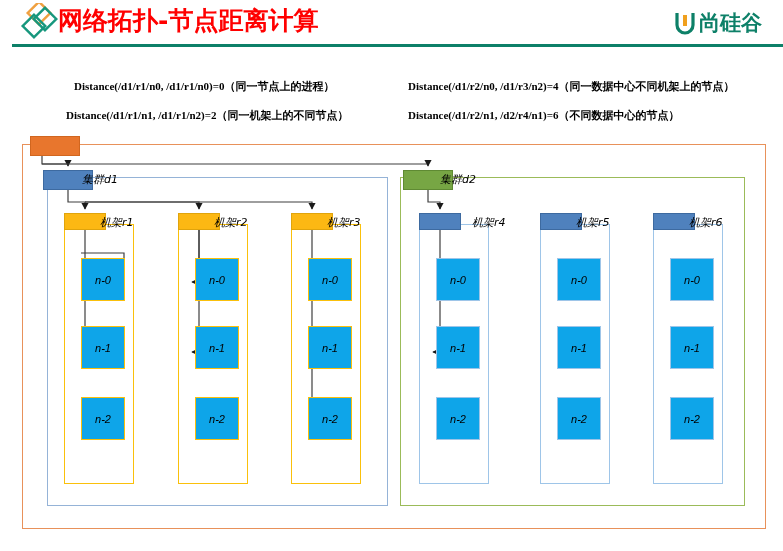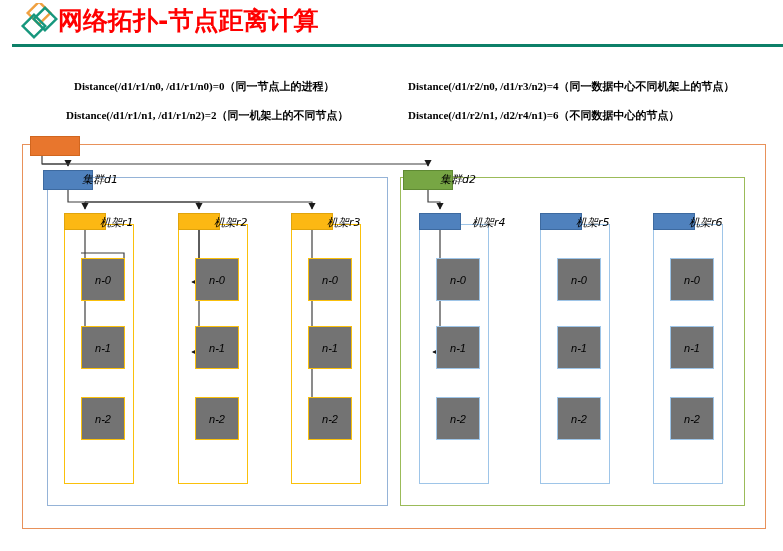--- a/index.html
+++ b/index.html
@@ -122,21 +122,21 @@
   #rack2-label { left:214px; }
   #rack3-label { left:327px; }
   #rack4-label { left:472px; }
   #rack5-label { left:576px; }
   #rack6-label { left:689px;text-align:right; }
 
   
   .node {
     position:absolute; width:44px; height:43px;
     display:flex; align-items:center; justify-content:center;
-    font-size:11px; color:#000; background:#737373;
+    font-size:11px; color:#000; background:#0ea5e9;
     font-family:"Liberation Sans","DejaVu Sans",sans-serif;
   }
   .node.y { border:1.5px solid #fac00b; }
   .node.b { border:1.5px solid #9ec5e8; }
 
   
   #wires { position:absolute; left:0; top:0; width:783px; height:421px; }
 
   
   #watermark {
@@ -154,20 +154,27 @@
   <svg id="logo-diamonds" viewBox="0 0 42 42">
     <rect x="13" y="2" width="16" height="16" transform="rotate(45 21 10)" fill="none" stroke="#f0a040" stroke-width="2.4"></rect>
     <rect x="19" y="8" width="16" height="16" transform="rotate(45 27 16)" fill="none" stroke="#17977d" stroke-width="2.4"></rect>
     <rect x="8" y="15" width="16" height="16" transform="rotate(45 16 23)" fill="none" stroke="#17977d" stroke-width="2.4"></rect>
   </svg>
 
   <div id="page-title">网络拓扑-节点距离计算</div>
 
   <div id="header-rule"></div>
 
+  <div id="brand-logo">
+    <svg id="brand-mark" viewBox="0 0 22 24">
+      <path d="M3 2 V14 a8 8 0 0 0 16 0 V2" fill="none" stroke="#0d8068" stroke-width="3.2"></path>
+      <rect x="9" y="4" width="4" height="11" fill="#f0a01e"></rect>
+    </svg>
+    <span id="brand-text">尚硅谷</span>
+  </div>
 </div>
 
 <div class="formula" id="f0">Distance(/d1/r1/n0, /d1/r1/n0)=0（同一节点上的进程）</div>
 <div class="formula" id="f1">Distance(/d1/r1/n1, /d1/r1/n2)=2（同一机架上的不同节点）</div>
 <div class="formula" id="f2">Distance(/d1/r2/n0, /d1/r3/n2)=4（同一数据中心不同机架上的节点）</div>
 <div class="formula" id="f3">Distance(/d1/r2/n1, /d2/r4/n1)=6（不同数据中心的节点）</div>
 
 <div id="diagram">
 
   <div class="box" id="outer-frame"></div>

